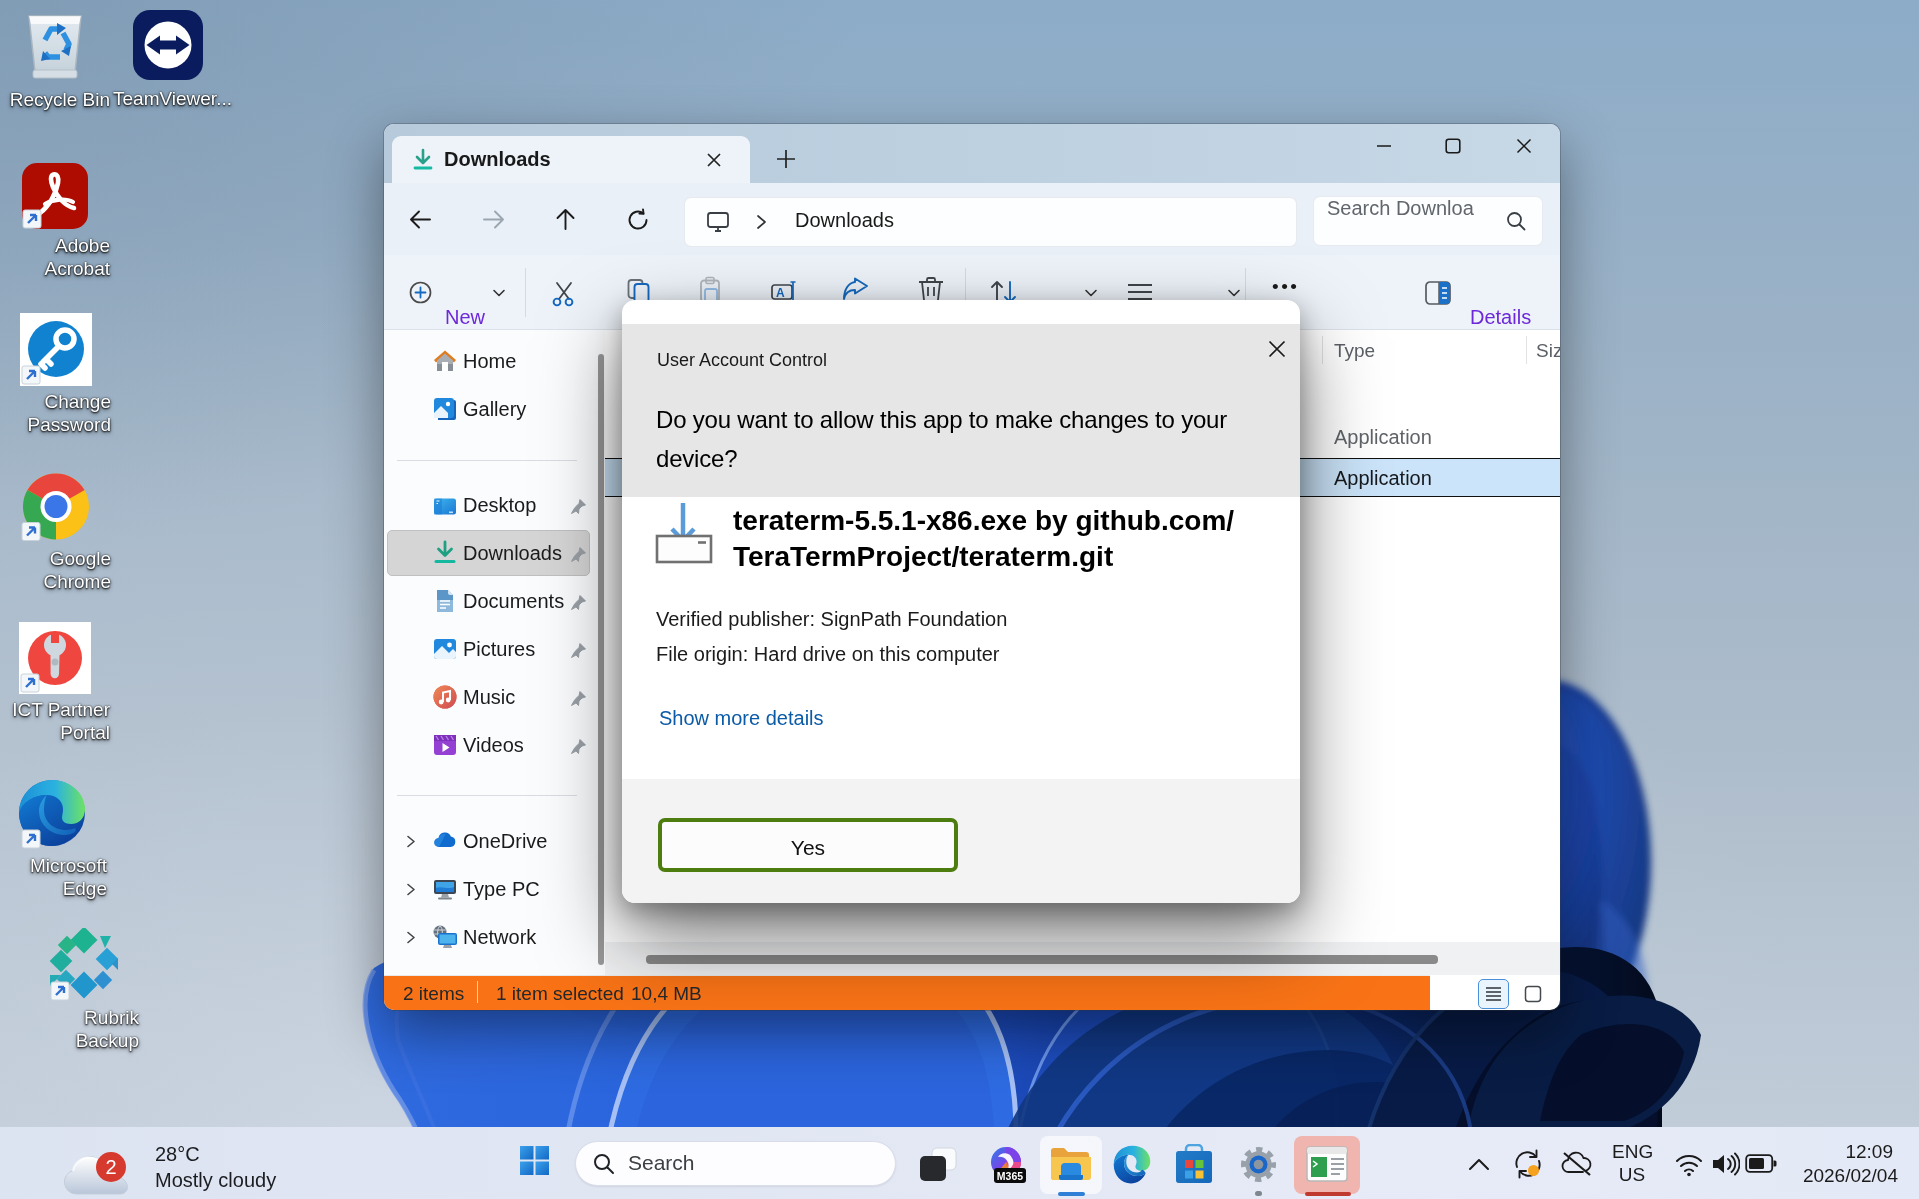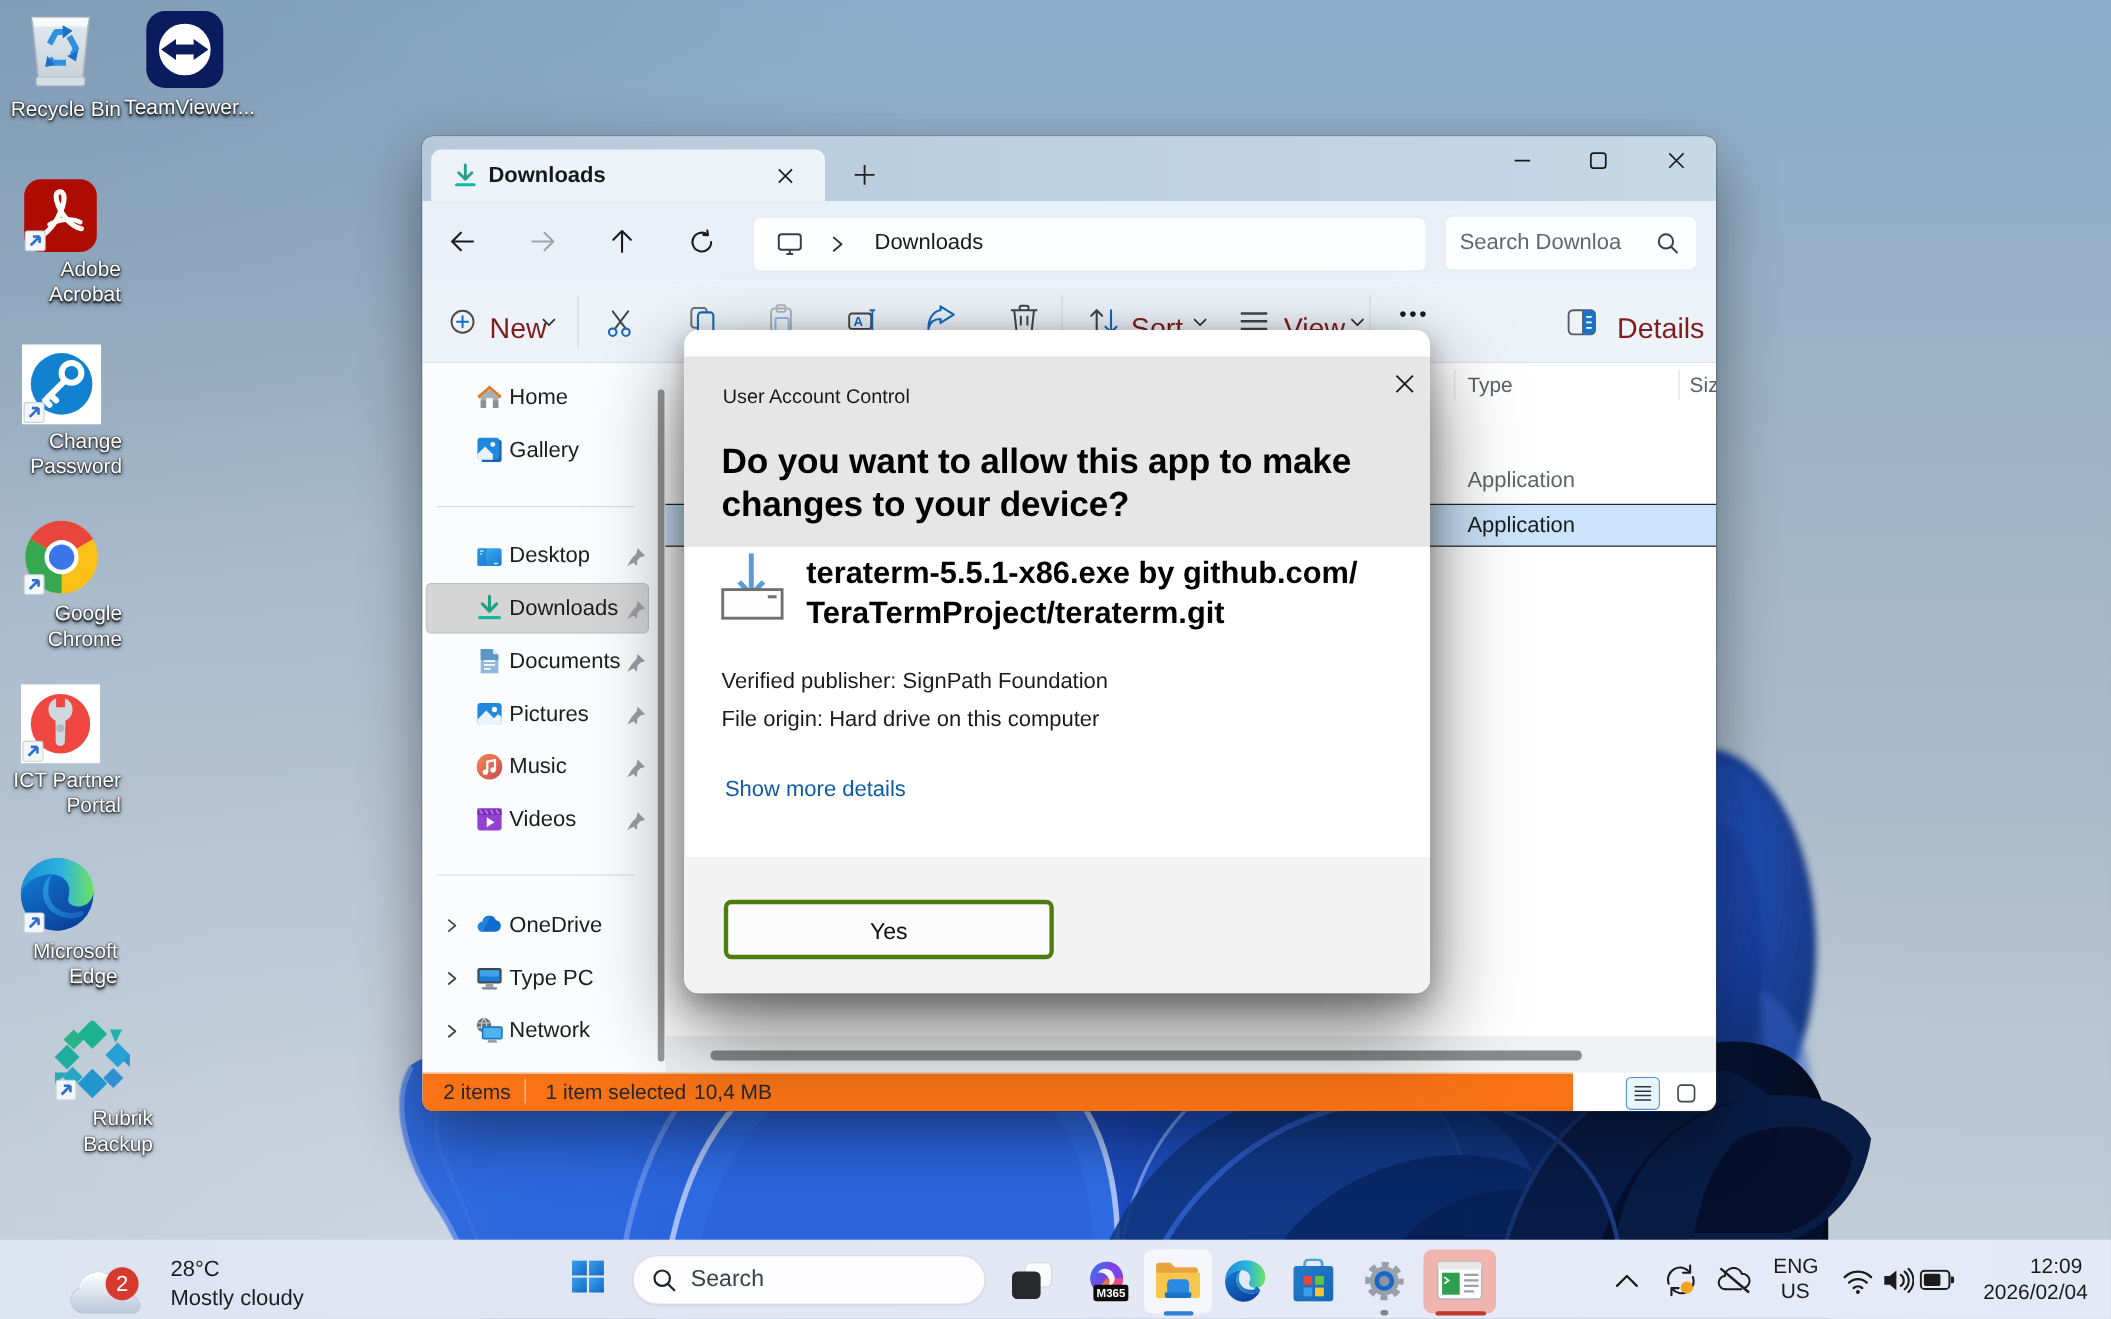--- a/index.html
+++ b/index.html
@@ -16,21 +16,21 @@
          overflow:hidden; background:#fff; box-shadow:0 22px 55px rgba(0,0,0,.42), 0 0 0 1px rgba(70,80,95,.35); }
   #tabstrip { position:absolute; left:0; top:0; width:1176px; height:59px;
               background:linear-gradient(90deg,#b6cadb 0%,#bed1e1 55%,#c7d8e6 100%); }
   #tab { position:absolute; left:8px; top:12px; width:358px; height:47px; background:#edf3f9; border-radius:9px 9px 0 0; }
   #addr { position:absolute; left:0; top:59px; width:1176px; height:72px; background:#e9f0f7; }
   #tools { position:absolute; left:0; top:131px; width:1176px; height:75px; background:#edf3f9; border-bottom:1px solid #dce2e9; }
   #side { position:absolute; left:0; top:206px; width:221px; height:645px; background:#fafcfe; }
   #filearea { position:absolute; left:221px; top:206px; width:955px; height:645px; background:#fff; }
   #statusbar { position:absolute; left:0; top:851px; width:1046px; height:35px; background:#f97316; border-top:1px solid #eaeaea; }
   .srow { position:absolute; left:79px; font-size:20px; color:#1b1b1b; white-space:nowrap; }
-  .toolt { font-size:26px; color:#7f1d1d; position:absolute; white-space:nowrap; }
+  .toolt { font-size:20px; color:#6d28d9; position:absolute; white-space:nowrap;margin-top:23px; }
   .tsep { position:absolute; width:1px; background:#d5dae0; top:13px; height:49px; }
   
   #uac { position:absolute; left:622px; top:300px; width:678px; height:603px; border-radius:13px;
          box-shadow:0 35px 80px rgba(0,0,0,.52), 0 8px 25px rgba(0,0,0,.3); overflow:hidden; background:#fff; }
   #uachead { position:absolute; left:0; top:0; width:678px; height:173px; background:#e6e6e6;margin-top:24px; }
   #uacfoot { position:absolute; left:0; top:479px; width:678px; height:124px; background:#f3f3f3; }
   
   #taskbar { position:absolute; left:0; top:1127px; width:1919px; height:72px;
              background:linear-gradient(90deg,#dde4f1 0%,#e1e6f3 35%,#e7ebf7 75%,#e3e9f6 100%); }
 </style>
@@ -299,21 +299,21 @@
     <div class="abs" style="left:300px;top:14px;width:613px;height:50px;background:#fdfeff;border-radius:7px;border:1px solid rgba(190,200,210,.35)"></div>
     <svg class="abs" style="left:322px;top:28px" width="24" height="22" viewBox="0 0 24 22">
       <rect x="2" y="2" width="20" height="14" rx="2.5" fill="none" stroke="#3a3f45" stroke-width="1.8"></rect>
       <path d="M9,20 H15 M12,16.5 V20" stroke="#3a3f45" stroke-width="1.8"></path>
     </svg>
     <svg class="abs" style="left:370px;top:31px" width="14" height="16" viewBox="0 0 14 16">
       <path d="M4,2 L11,8 L4,14" stroke="#333" stroke-width="1.7" fill="none" stroke-linecap="round" stroke-linejoin="round"></path>
     </svg>
     <div class="abs" style="left:411px;top:26px;font-size:20px;color:#191919">Downloads</div>
     <div class="abs" style="left:929px;top:13px;width:230px;height:50px;background:#fdfeff;border-radius:7px;border:1px solid rgba(190,200,210,.35)"></div>
-    <div class="abs" style="left:943px;top:26px;font-size:20px;color:#61666c;width:176px;overflow:hidden;white-space:nowrap">Search Downloa</div>
+    <div class="abs" style="left:943px;top:14px;font-size:20px;color:#61666c;width:176px;overflow:hidden;white-space:nowrap">Search Downloa</div>
     <svg class="abs" style="left:1121px;top:27px" width="22" height="22" viewBox="0 0 22 22">
       <circle cx="9.5" cy="9.5" r="6.5" fill="none" stroke="#3a3f45" stroke-width="1.8"></circle>
       <path d="M14.5,14.5 L19.5,19.5" stroke="#3a3f45" stroke-width="1.8" stroke-linecap="round"></path>
     </svg>
   </div>
   <div id="tools">
     <svg class="abs" style="left:25px;top:26px" width="23" height="23" viewBox="0 0 23 23">
       <circle cx="11.5" cy="11.5" r="10" fill="none" stroke="#4a4a4a" stroke-width="1.7"></circle>
       <path d="M11.5,6.5 V16.5 M6.5,11.5 H16.5" stroke="#1569bf" stroke-width="1.8" stroke-linecap="round"></path>
     </svg>
@@ -530,21 +530,21 @@
       <rect x="1.5" y="1.5" width="15" height="15" rx="3" fill="none" stroke="#45494e" stroke-width="1.5"></rect>
     </svg>
   </div>
 </div>
 <div id="uac">
   <div id="uachead">
     <div class="abs" style="left:35px;top:26px;font-size:18px;color:#1a1a1a">User Account Control</div>
     <svg class="abs" style="left:645px;top:15px" width="20" height="20" viewBox="0 0 20 20">
       <path d="M2.5,2.5 L17.5,17.5 M17.5,2.5 L2.5,17.5" stroke="#1a1a1a" stroke-width="1.7"></path>
     </svg>
-    <div class="abs" style="left:34px;top:76px;width:600px;font-size:32px;font-weight:700;line-height:39px;color:#000;letter-spacing:-0.2px">Do you want to allow this app to make changes to your device?</div>
+    <div class="abs" style="left:34px;top:76px;width:600px;font-size:24px;font-weight:400;line-height:39px;color:#000;letter-spacing:-0.2px">Do you want to allow this app to make changes to your device?</div>
   </div>
   <div id="uacbody">
     <svg class="abs" style="left:33px;top:203px" width="60" height="62" viewBox="0 0 60 62">
       <path d="M28,0 V36 M17,26 L28,37.5 L39,26" stroke="#5b9bd8" stroke-width="4.5" fill="none"></path>
       <rect x="2" y="33" width="54" height="26" fill="#fdfdfd" stroke="#707070" stroke-width="2.6"></rect>
       <path d="M43,39.5 h8" stroke="#707070" stroke-width="2.6"></path>
     </svg>
     <div class="abs" style="left:111px;top:203px;width:540px;font-size:28px;font-weight:bold;line-height:36px;color:#000">teraterm-5.5.1-x86.exe by github.com/ TeraTermProject/teraterm.git</div>
     <div class="abs" style="left:34px;top:308px;font-size:20px;color:#1b1b1b">Verified publisher: SignPath Foundation</div>
     <div class="abs" style="left:34px;top:343px;font-size:20px;color:#1b1b1b">File origin: Hard drive on this computer</div>

